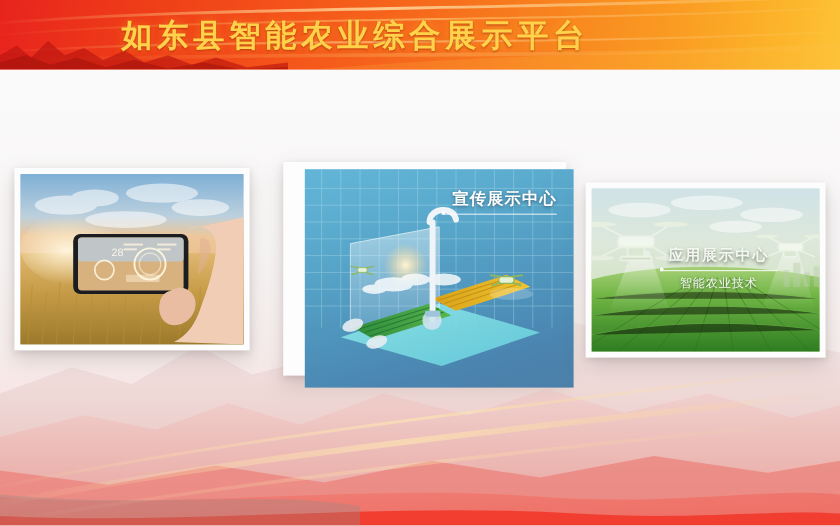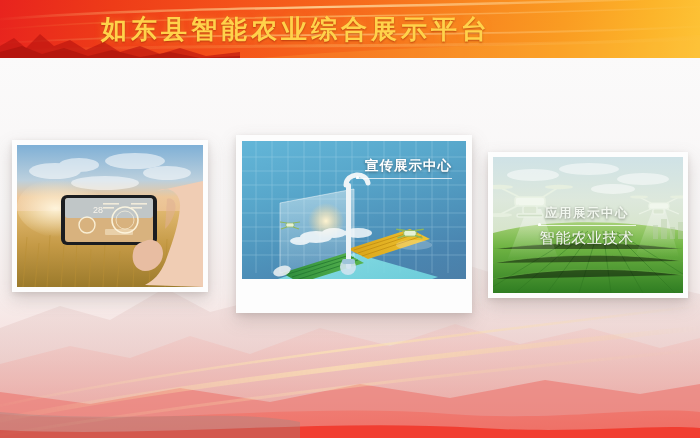--- a/index.html
+++ b/index.html
@@ -55,35 +55,35 @@
   #card1 .inner{left:5px;top:5px;width:186px;height:142px;
     background:linear-gradient(180deg,#8fb6d4 0%,#b8cfe0 17%,#dcae87 36%,#e0b27f 48%,#cda761 62%,#b8923f 78%,#9c7a2d 100%);}
   #card1 .txt{left:12px;top:14px;text-align:left;}
   #card1 .t-main{font-size:12.5px;letter-spacing:1px;}
   #card1 .t-sub{font-size:8.5px;letter-spacing:.8px;}
   #card1 .rule{width:84px;}
   #card1 .rule .dot{left:0;}
 
   
   #card2{left:236px;top:135px;width:236px;height:178px;padding:6px;box-sizing:border-box;}
-  #card2 .inner{left:6px;top:6px;width:224px;height:138px;
+  #card2 .inner{left:18px;top:6px;width:224px;height:182px;
     background:linear-gradient(165deg,#63b6d8 0%,#58a7cb 32%,#4e93bb 62%,#4a85b0 82%,#4b7fa8 100%);}
   #card2 .txt{right:14px;top:18px;text-align:right;}
   #card2 .t-main{font-size:13.5px;letter-spacing:1px;}
   #card2 .t-sub{font-size:9.5px;letter-spacing:.8px;}
   #card2 .rule{width:96px;margin-left:auto;}
   #card2 .rule .dot{left:0;}
 
   
   #card3{left:488px;top:152px;width:200px;height:146px;padding:5px;box-sizing:border-box;}
   #card3 .inner{left:5px;top:5px;width:190px;height:136px;
     background:linear-gradient(180deg,#cfe4e6 0%,#d9e6dd 22%,#cfe0c2 40%,#9ec96f 58%,#6db13f 74%,#4e9b2e 88%,#3d8526 100%);}
-  #card3 .txt{left:0;top:50px;width:188px;text-align:center;}
+  #card3 .txt{left:0;top:50px;width:188px;text-align:center;padding-left:12px;}
   #card3 .t-main{font-size:12.5px;letter-spacing:1.5px;color:#f2f7ef;}
-  #card3 .t-sub{font-size:15px;letter-spacing:.8px;color:rgba(255,255,255,.92);}
+  #card3 .t-sub{font-size:10px;letter-spacing:.8px;color:rgba(255,255,255,.92);}
   #card3 .rule{width:98px;margin-left:auto;margin-right:auto;background:rgba(255,255,255,.8);}
   #card3 .rule .dot{left:0;}
 
   .grid-ovl,.art{position:absolute;inset:0;}
 </style>
 </head>
 <body>
 
 <div class="stage">
 

